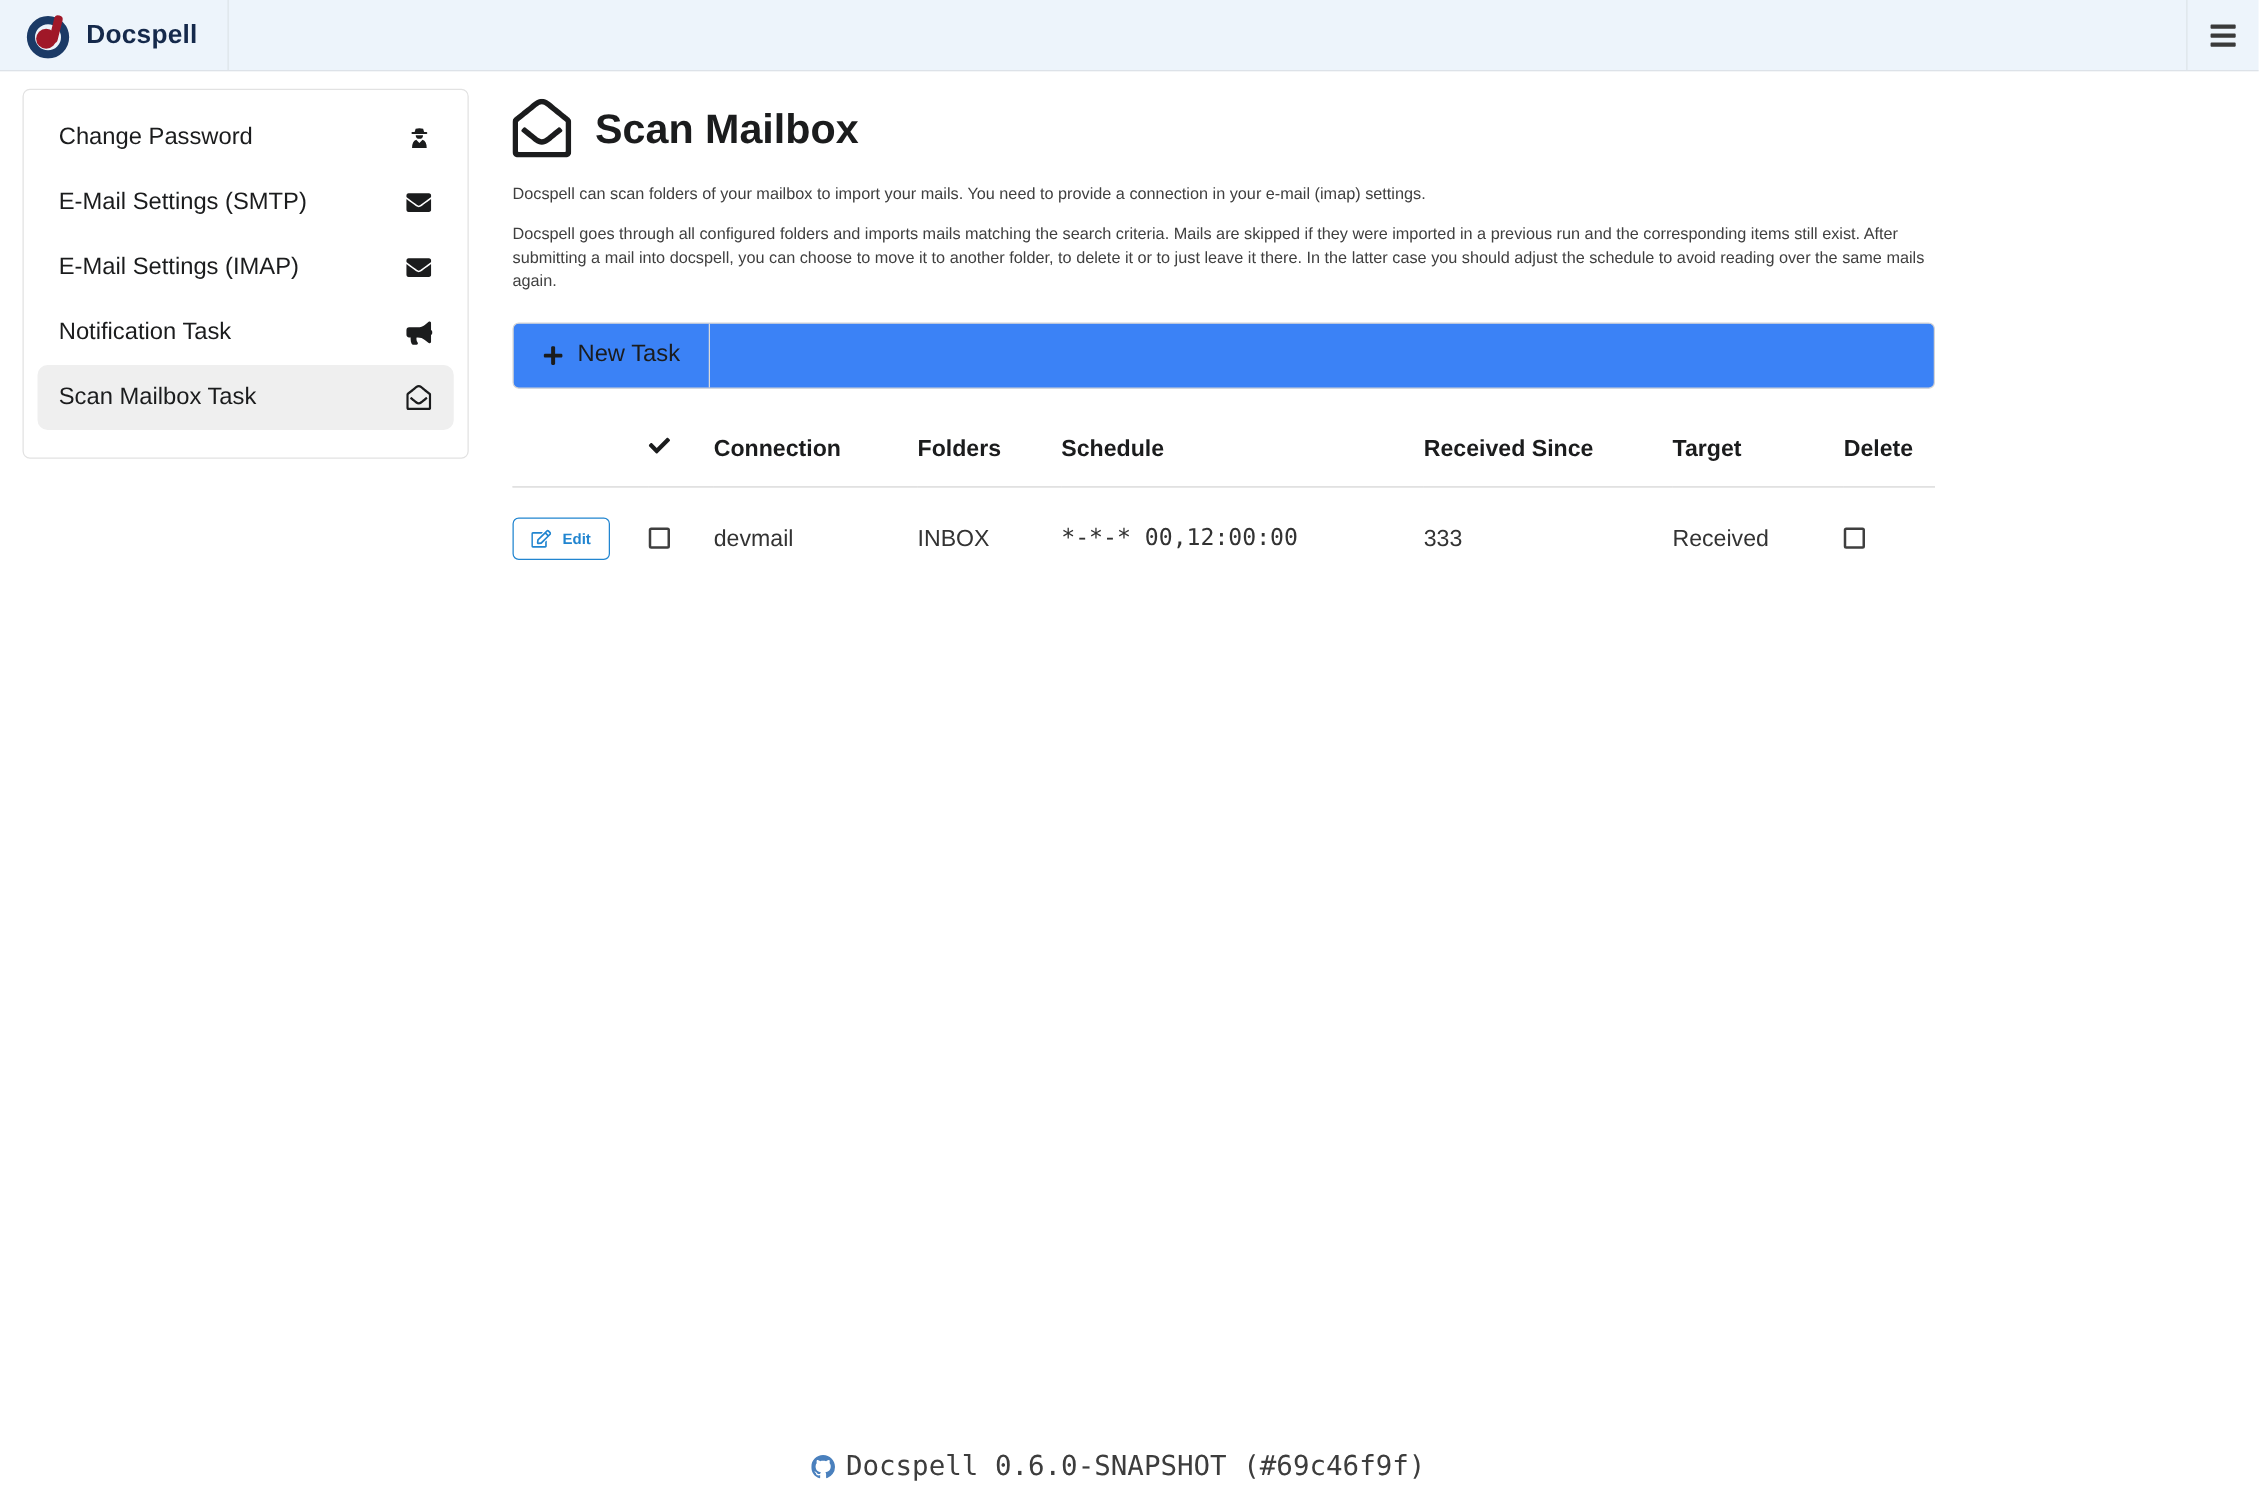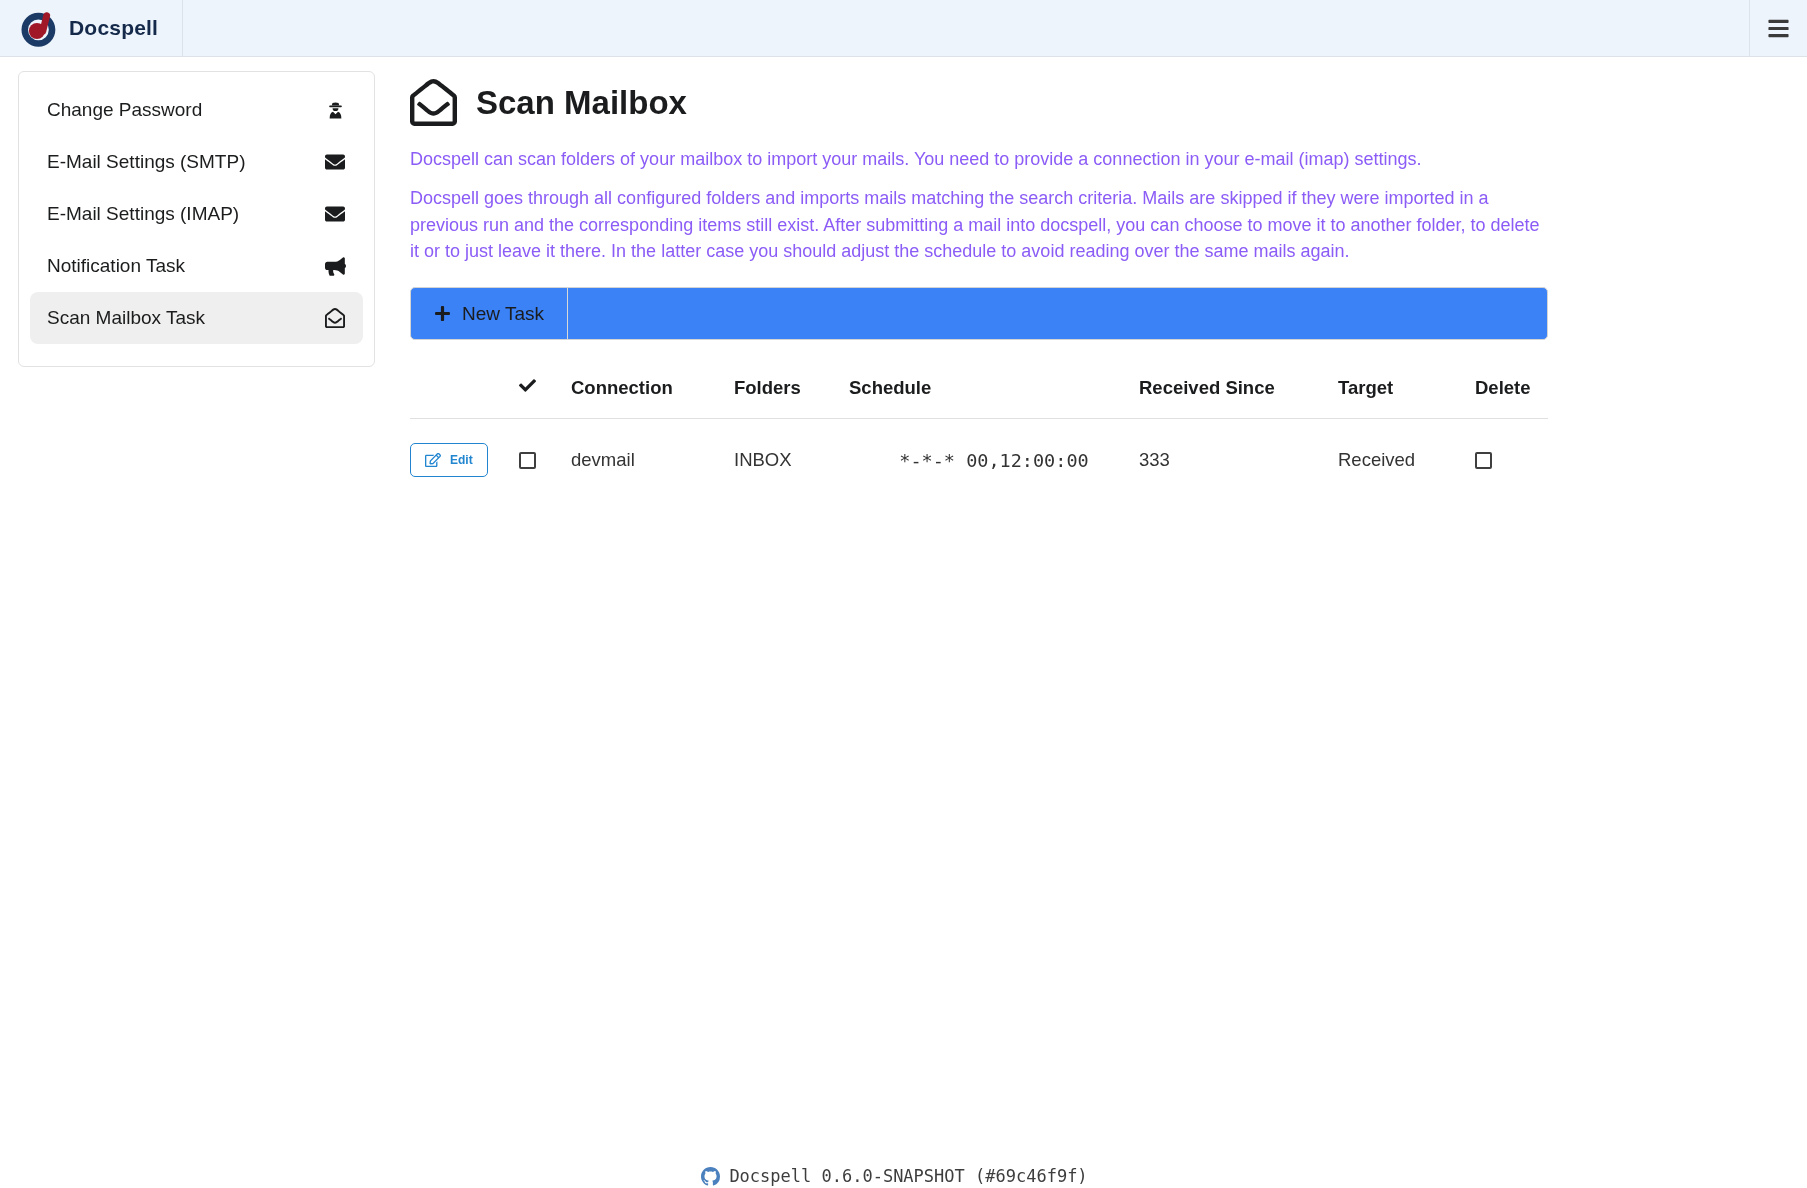--- a/index.html
+++ b/index.html
@@ -47,59 +47,59 @@
   }
   .menu-item.active { background:#efefef; }
   .menu-item .mi-icon { width:22px; height:20px; display:flex; align-items:center; justify-content:center; }
 
   
   .main { width:1138px; margin-left:35px; }
   .page-title {
     display:flex; align-items:center; gap:19px;
     font-size:33px; font-weight:bold; margin:8px 0 20px; color:#1b1c1d;
   }
-  .main p { font-size:18px; line-height:1.46; color:#8b5cf6; margin:13px 0; }
+  .main p { font-size:13px; line-height:1.46; color:#404040; margin:13px 0; }
 
   .toolbar {
     margin-top:23px; border:1px solid #d4d4d5; border-radius:5px;
     height:53px; display:flex; align-items:stretch; background:#3b82f6;
   }
   .btn-new-task {
     display:flex; align-items:center; gap:11px; padding:0 23px;
     background:transparent; border:none; border-right:1px solid #d9d9da;
     font-family:inherit; font-size:19px; color:#1b1c1d; cursor:pointer;
   }
 
   
   table.tasks { width:100%; border-collapse:collapse; margin-top:27px; }
   table.tasks th {
     text-align:left; font-size:18.5px; font-weight:bold; color:#1b1c1d;
     padding:10px 0 19px; border-bottom:1px solid #e0e0e0;
   }
   table.tasks td { padding:24px 0 10px; font-size:18.5px; color:#333; vertical-align:middle; }
-  .mono { font-family:"DejaVu Sans Mono", monospace; font-size:17.5px; color:#222;text-align:center; }
+  .mono { font-family:"DejaVu Sans Mono", monospace; font-size:17.5px; color:#222; }
 
   .btn-edit {
     display:inline-flex; align-items:center; gap:9px;
     border:1px solid #2185d0; color:#2185d0; background:#fff;
     border-radius:5px; padding:8px 14px; font-family:inherit;
     font-size:12px; font-weight:bold; cursor:pointer;
   }
 
   input.cb {
     appearance:none; -webkit-appearance:none;
     width:17px; height:17px; border:2px solid #3f3f3f; border-radius:2px;
     background:#fff; margin:0; cursor:pointer; display:block;
   }
 
   
   .footer {
     position:absolute; left:0; right:18px; bottom:2px;
     display:flex; align-items:center; justify-content:center; gap:9px;
-    font-family:"DejaVu Sans Mono", monospace; font-size:17px; color:#3d3d3d;
+    font-family:"DejaVu Sans Mono", monospace; font-size:22px; color:#3d3d3d;
     cursor:pointer;
   }
 </style>
 </head>
 <body>
 
 <div class="navbar">
   <div class="brand">
     <span style="display:flex">
       <svg width="38" height="38" viewBox="0 0 64 64">

